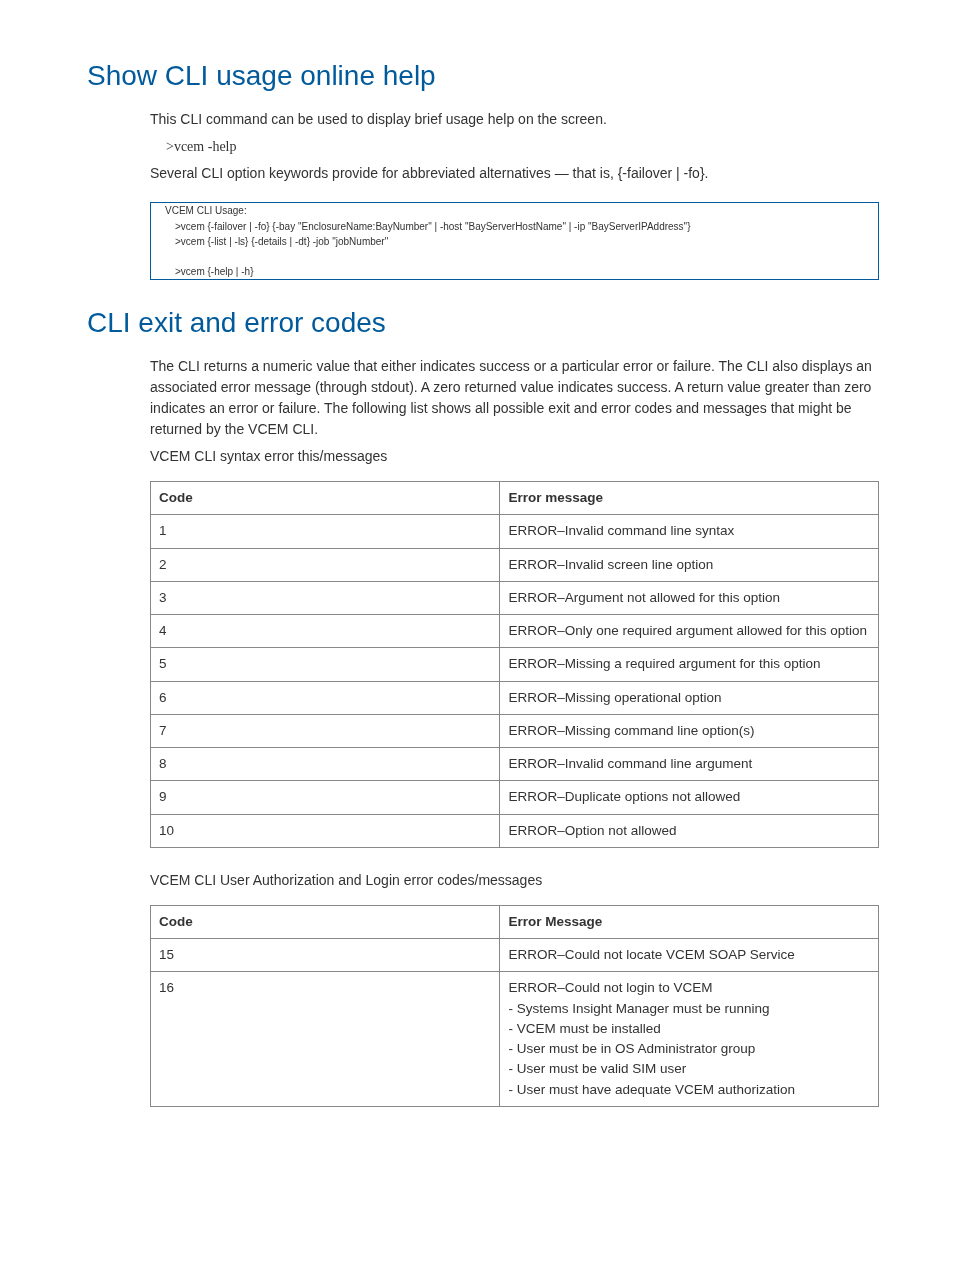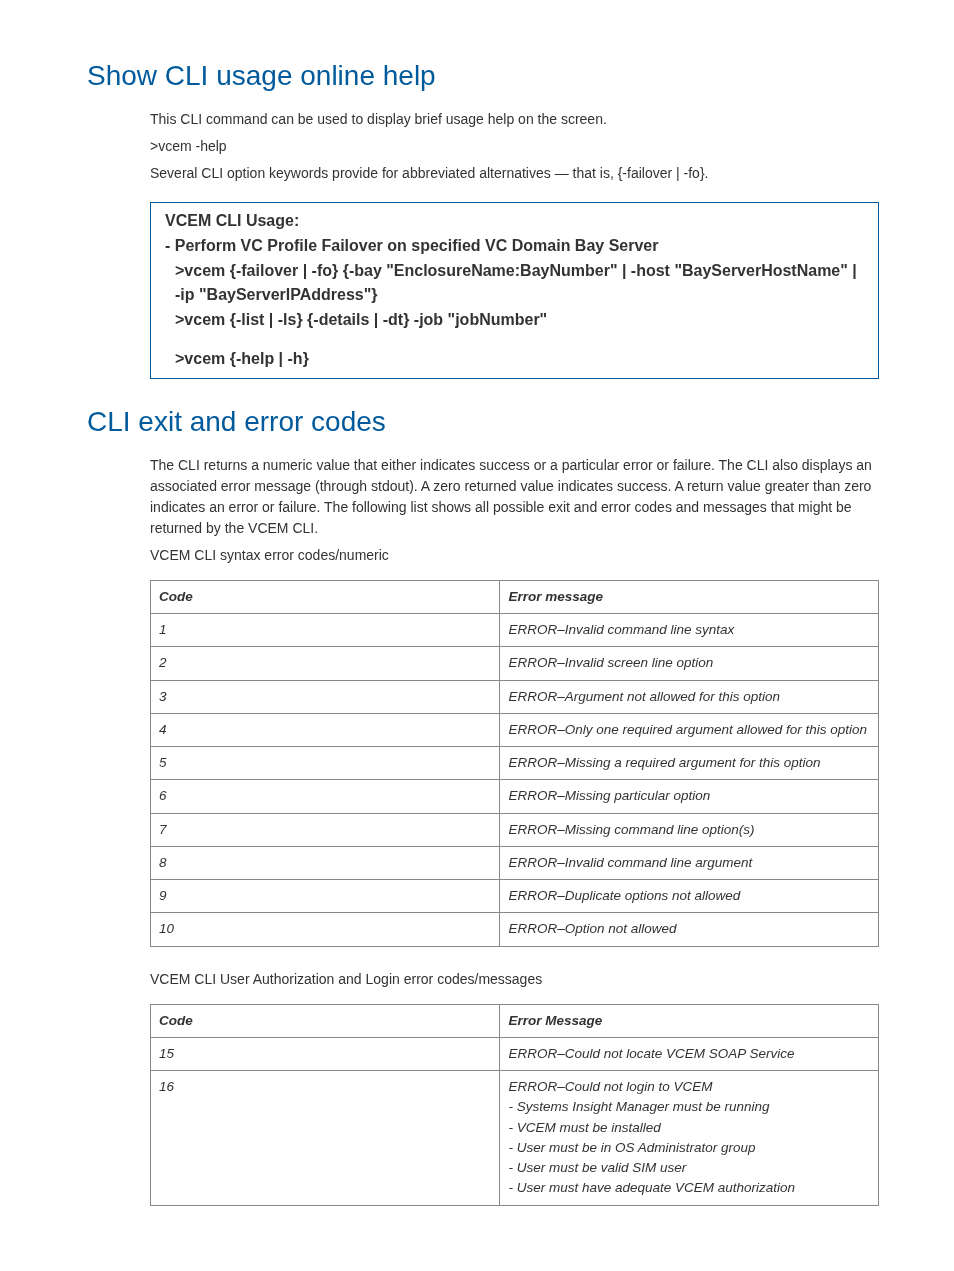--- a/index.html
+++ b/index.html
@@ -18,80 +18,77 @@
       font-weight: normal;
       font-size: 28px;
       color: #005a9c;
       margin-bottom: 12px;
       margin-left: 12px;
     }
     .body-indent {
       margin-left: 75px;
     }
     p { margin-bottom: 6px; }
-    .mono { font-family: Liberation Sans, sans-serif; font-size: 14px; }
+    .mono { font-family: Liberation Serif, serif; font-size: 14px; margin-left: 16px; }
     .usage-box {
       border: 1px solid #005a9c;
-      padding: 6px 14px;
+      padding: 0 14px;
       margin-top: 18px;
       margin-bottom: 22px;
-      font-size: 16px;
+      font-size: 10px;
       line-height: 1.55;
-      font-weight: bold;
     }
     .usage-sub { margin-left: 10px; }
     .usage-block { margin-bottom: 0px; }
     table {
       border-collapse: collapse;
       width: 100%;
       margin-top: 14px;
       margin-bottom: 22px;
       font-size: 13.5px;
     }
     th, td {
       border: 1px solid #888;
       padding: 6px 8px;
       text-align: left;
       vertical-align: top;
       font-weight: normal;
-      font-style: italic;
     }
     th { font-weight: bold; }
     .multi-line span { display: block; }
     .gap { height: 14px; }
   </style>
 </head>
 <body>
 
 <h1>Show CLI usage online help</h1>
 <div class="body-indent">
   <p>This CLI command can be used to display brief usage help on the screen.</p>
   <p class="mono">&gt;vcem -help</p>
   <p>Several CLI option keywords provide for abbreviated alternatives — that is, {-failover | -fo}.</p>
 
   <div class="usage-box">
     <div>VCEM CLI Usage:</div>
     <div class="usage-block">
-      <div>- Perform VC Profile Failover on specified VC Domain Bay Server</div>
       <div class="usage-sub">&gt;vcem {-failover | -fo} {-bay "EnclosureName:BayNumber" | -host "BayServerHostName" | -ip "BayServerIPAddress"}</div>
     </div>
     <div class="usage-block">
       <div class="usage-sub">&gt;vcem {-list | -ls} {-details | -dt} -job "jobNumber"</div>
     </div>
     <div class="gap"></div>
     <div class="usage-block">
       <div class="usage-sub">&gt;vcem {-help | -h}</div>
     </div>
   </div>
 </div>
 
 <h1>CLI exit and error codes</h1>
 <div class="body-indent">
   <p>The CLI returns a numeric value that either indicates success or a particular error or failure. The CLI also displays an associated error message (through stdout). A zero returned value indicates success. A return value greater than zero indicates an error or failure. The following list shows all possible exit and error codes and messages that might be returned by the VCEM CLI.</p>
-  <p>VCEM CLI syntax error codes/numeric</p>
+  <p>VCEM CLI syntax error this/messages</p>
 
   <table>
     <thead>
       <tr>
         <th style="width:48%">Code</th>
         <th>Error message</th>
       </tr>
     </thead>
     <tbody id="table1-body">
         <tr>
@@ -109,21 +106,21 @@
         <tr>
           <td>4</td>
           <td>ERROR–Only one required argument allowed for this option</td>
         </tr>
         <tr>
           <td>5</td>
           <td>ERROR–Missing a required argument for this option</td>
         </tr>
         <tr>
           <td>6</td>
-          <td>ERROR–Missing particular option</td>
+          <td>ERROR–Missing operational option</td>
         </tr>
         <tr>
           <td>7</td>
           <td>ERROR–Missing command line option(s)</td>
         </tr>
         <tr>
           <td>8</td>
           <td>ERROR–Invalid command line argument</td>
         </tr>
         <tr>

